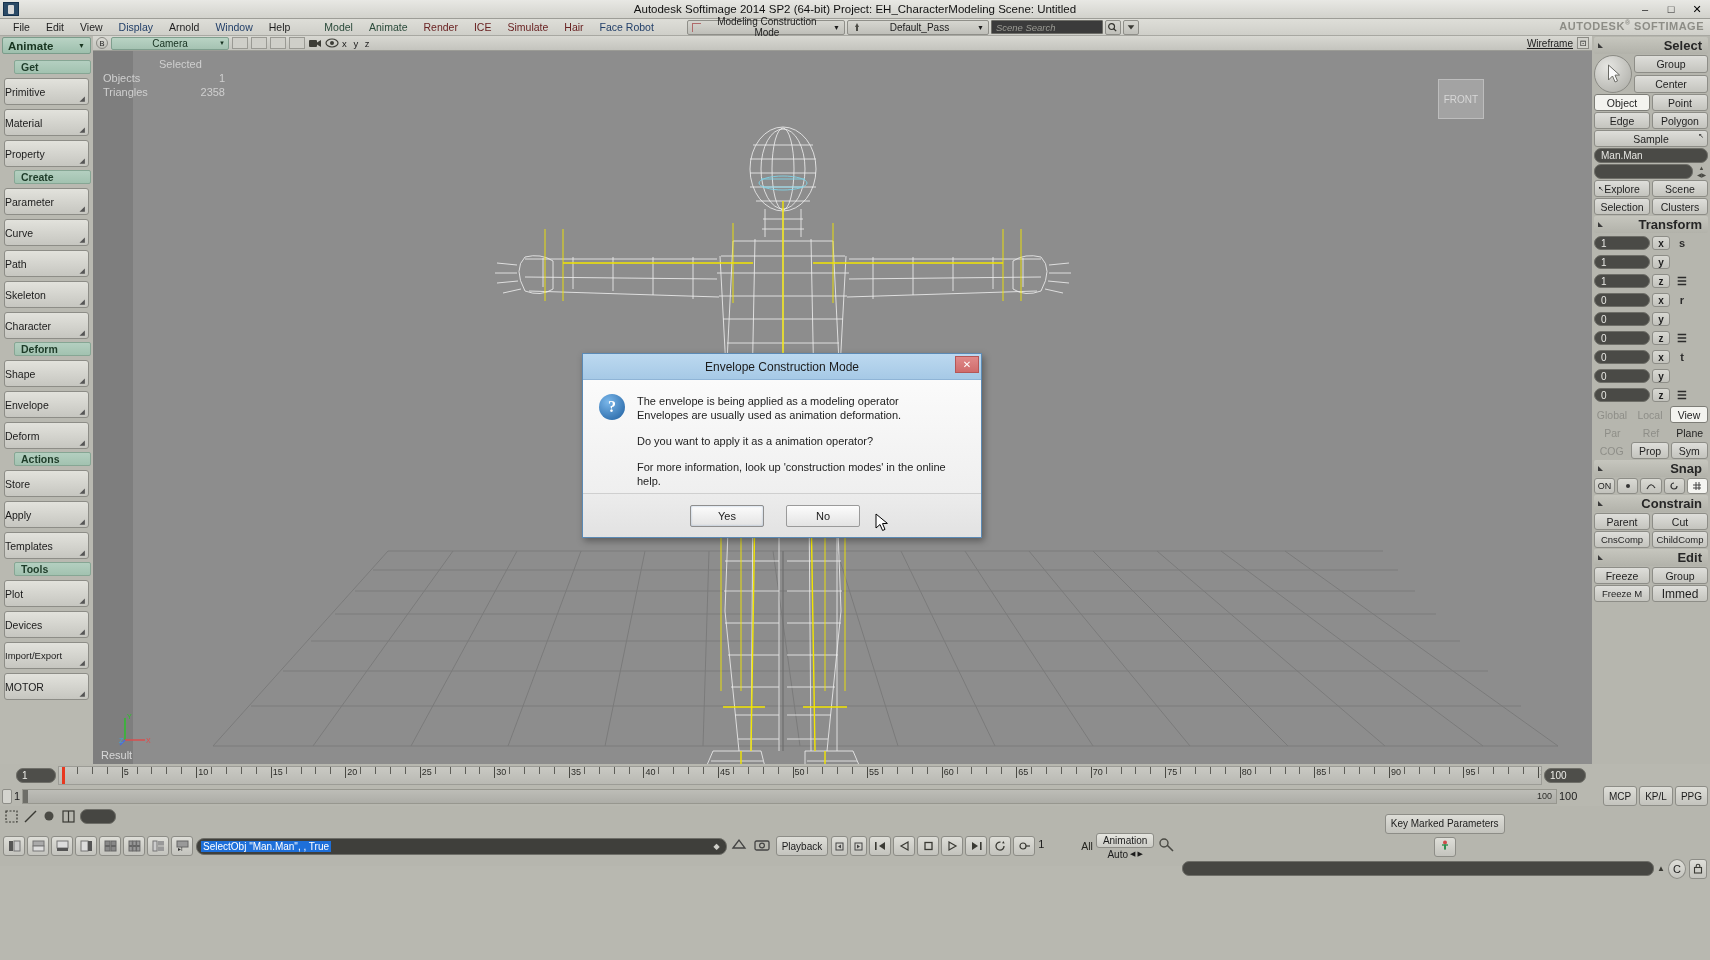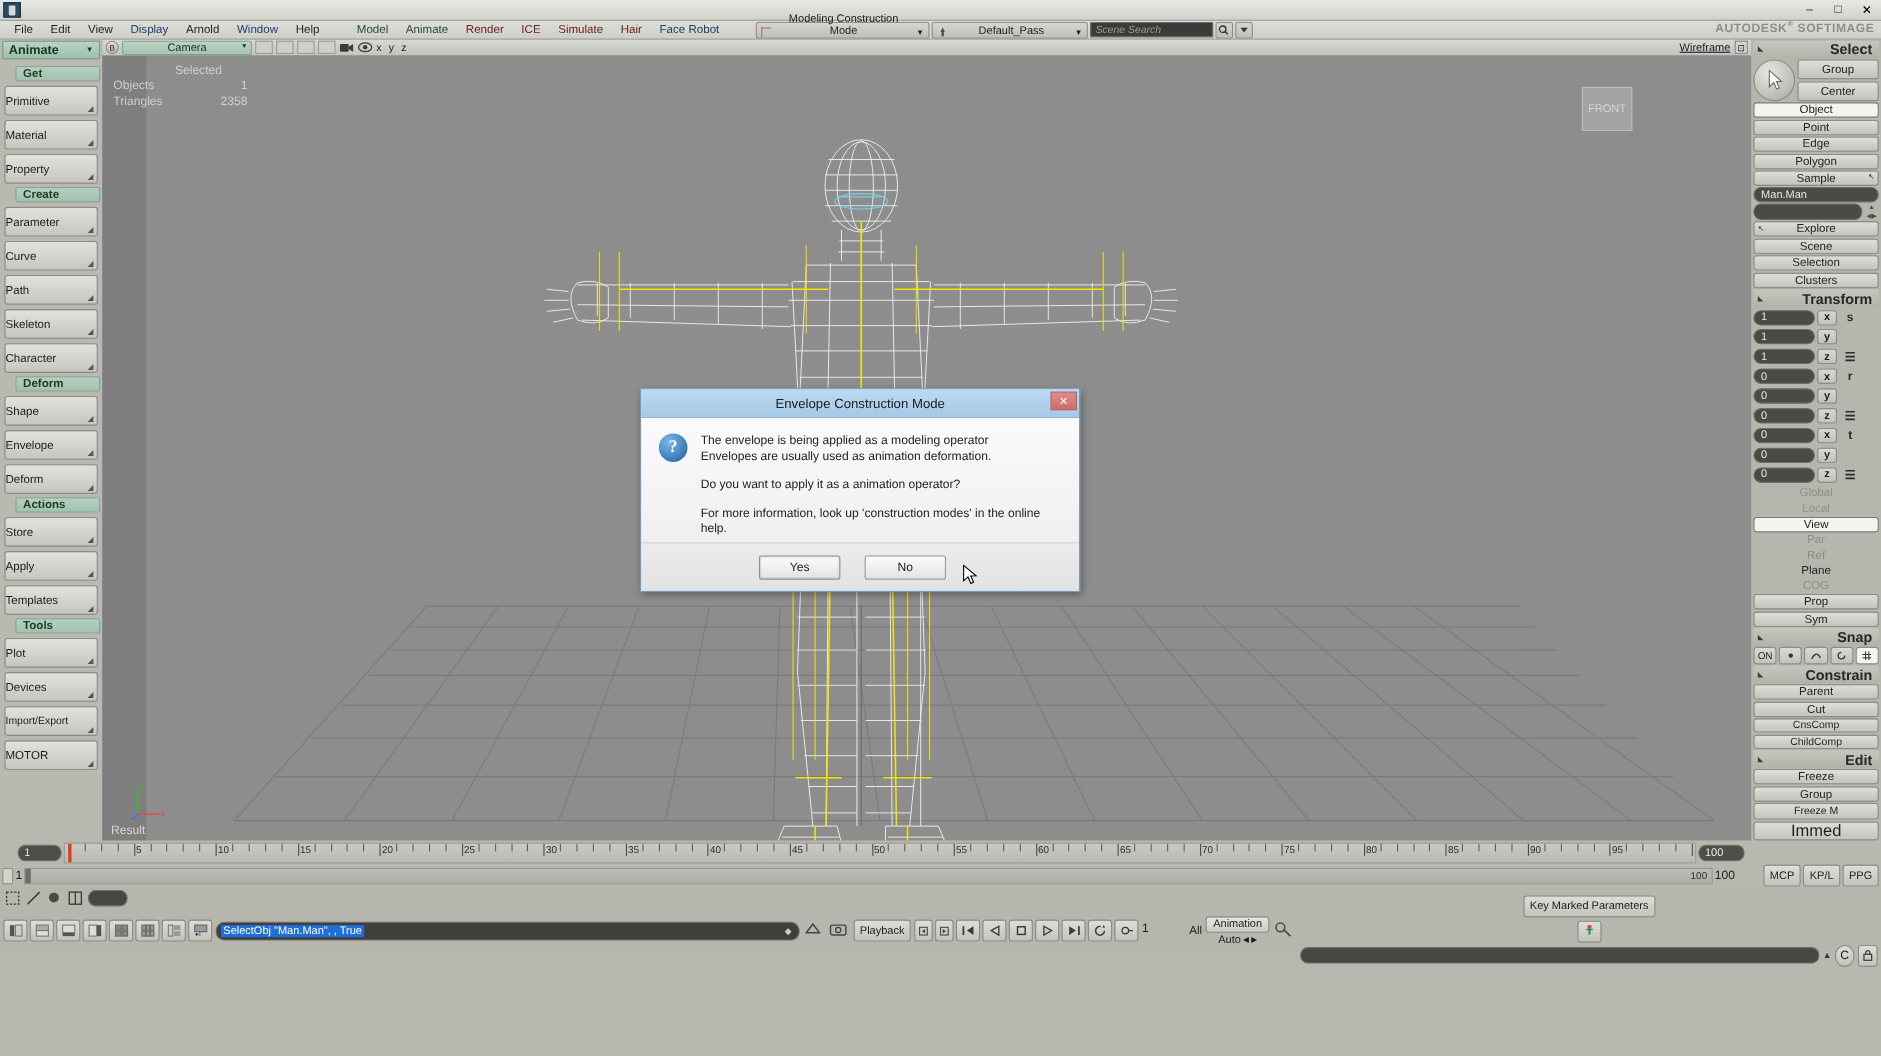--- a/index.html
+++ b/index.html
@@ -24,21 +24,21 @@
     display:flex; align-items:center; padding-left:6px; gap:2px;
     border-bottom:1px solid #a8a8a2; position:relative;}
   .menu-item{ padding:1px 7px; font-size:10.5px; color:#1f1f1f; white-space:nowrap; }
   .menu-item.gm{ color:#2a4a3a; }
   .menu-item.rm{ color:#6a2222; }
   .menu-item.bm{ color:#23406a; }
   .brand{ position:absolute; right:6px; top:0; font-size:11px; color:#8d8d86;
     letter-spacing:.5px; font-weight:bold; }
   .brand .sup{font-size:7px;vertical-align:super;}
   .combo{ height:15px; background:linear-gradient(#d6d6d0,#bfbfb9);
-    border:1px solid #8f8f89; border-radius:2px; display:flex; align-items:flex-end;
+    border:1px solid #8f8f89; border-radius:2px; display:flex; align-items:center;
     padding:0 4px; font-size:10px; gap:4px; }
   .combo .lbl{flex:1; text-align:center;}
   .combo .arw{font-size:7px;}
   .searchbox{ width:112px;height:14px;background:#3b3b3b;border:1px solid #6e6e68;
     color:#9b9b94;font-style:italic;font-size:9.5px;display:flex;align-items:center;
     padding-left:4px; border-radius:1px;}
   .icobtn{ width:16px;height:15px;border:1px solid #8f8f89;border-radius:2px;
     background:linear-gradient(#d6d6d0,#c0c0ba);display:flex;align-items:center;
     justify-content:center;font-size:9px;}
 
@@ -90,21 +90,21 @@
   .axisgiz{position:absolute;left:26px;bottom:18px;width:34px;height:34px;}
 
   
   .rightrail{ width:118px;background:#b6b6ae;display:flex;flex-direction:column;gap:1px;
     padding:1px 2px 0 2px;}
   .rsec{ height:17px;display:flex;align-items:center;justify-content:flex-end;
     padding-right:6px;font-weight:bold;font-size:13px;color:#262626;position:relative;
     background:linear-gradient(#c6c6be,#b2b2aa);border-radius:2px;}
   .rsec .tri{position:absolute;left:4px;width:0;height:0;border-left:5px solid #3a3a3a;
     border-top:5px solid transparent;border-bottom:0;}
-  .rrow{display:flex;gap:2px;flex-direction:column;}
+  .rrow{display:flex;gap:2px;}
   .rbtn{flex:1;height:17px;background:linear-gradient(#dededa,#c4c4be);
     border:1px solid #8d8d87;border-radius:3px;display:flex;align-items:center;
     justify-content:center;font-size:10.5px;color:#1f1f1f;}
   .rbtn.on{background:#f3f3ef;border-color:#7d7d77;}
   .rbtn.dim{color:#8e8e88;}
   .cursorcircle{width:38px;height:38px;border-radius:50%;
     background:radial-gradient(circle at 35% 30%,#e6e6e2,#a9a9a3);
     border:1px solid #8b8b85;display:flex;align-items:center;justify-content:center;}
   .namefield{height:15px;background:#4a4a46;border:1px solid #6f6f69;border-radius:7px;
     color:#e6e6e2;font-size:10px;display:flex;align-items:center;padding-left:6px;}
@@ -158,20 +158,21 @@
   .darkfld{height:15px;background:#464642;border:1px solid #6e6e68;border-radius:7px;}
 
   .strip{display:flex;gap:2px;align-items:center;}
   svg{display:block;}
 </style>
 </head>
 <body>
 
 <div class="titlebar">
   <div class="tb-ico"></div>
+  <div class="tb-title">Autodesk Softimage 2014 SP2 (64-bit)     Project: EH_CharacterModeling     Scene: Untitled</div>
   <div class="tb-btns">
     <div class="tb-btn">–</div>
     <div class="tb-btn">□</div>
     <div class="tb-btn close">✕</div>
   </div>
 </div>
 
 <div class="menubar">
   <div class="menu-item">File</div>
   <div class="menu-item">Edit</div>
@@ -708,21 +709,21 @@
     <div class="rsec">
       <span class="tri"></span>
       <span>Edit</span>
     </div>
     <div class="rrow">
       <div class="rbtn">Freeze</div>
       <div class="rbtn">Group</div>
     </div>
     <div class="rrow">
       <div class="rbtn" style="font-size:9.5px">Freeze M</div>
-      <div class="rbtn" style="font-size:15px">Immed</div>
+      <div class="rbtn" style="font-size:12px">Immed</div>
     </div>
   </div>
 </div>
 
 <div class="tl">
   <div style="width:12px"></div>
   <div class="numfld">1</div>
   <div class="ruler" id="ruler">
       <div class="tick" style="left: 3px;"></div>
       <div class="tick" style="left: 17.9091px;"></div>

